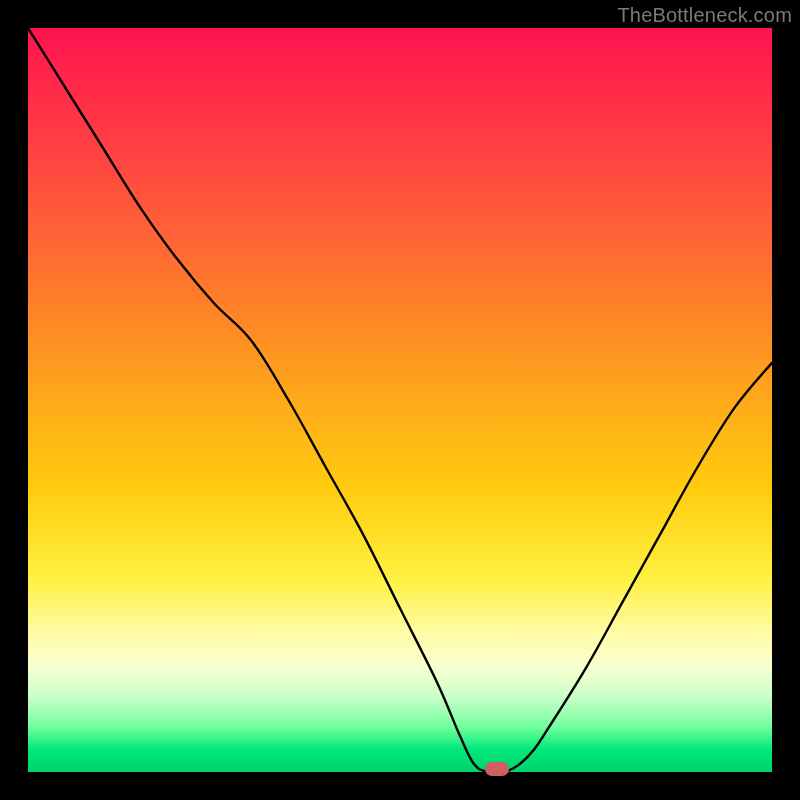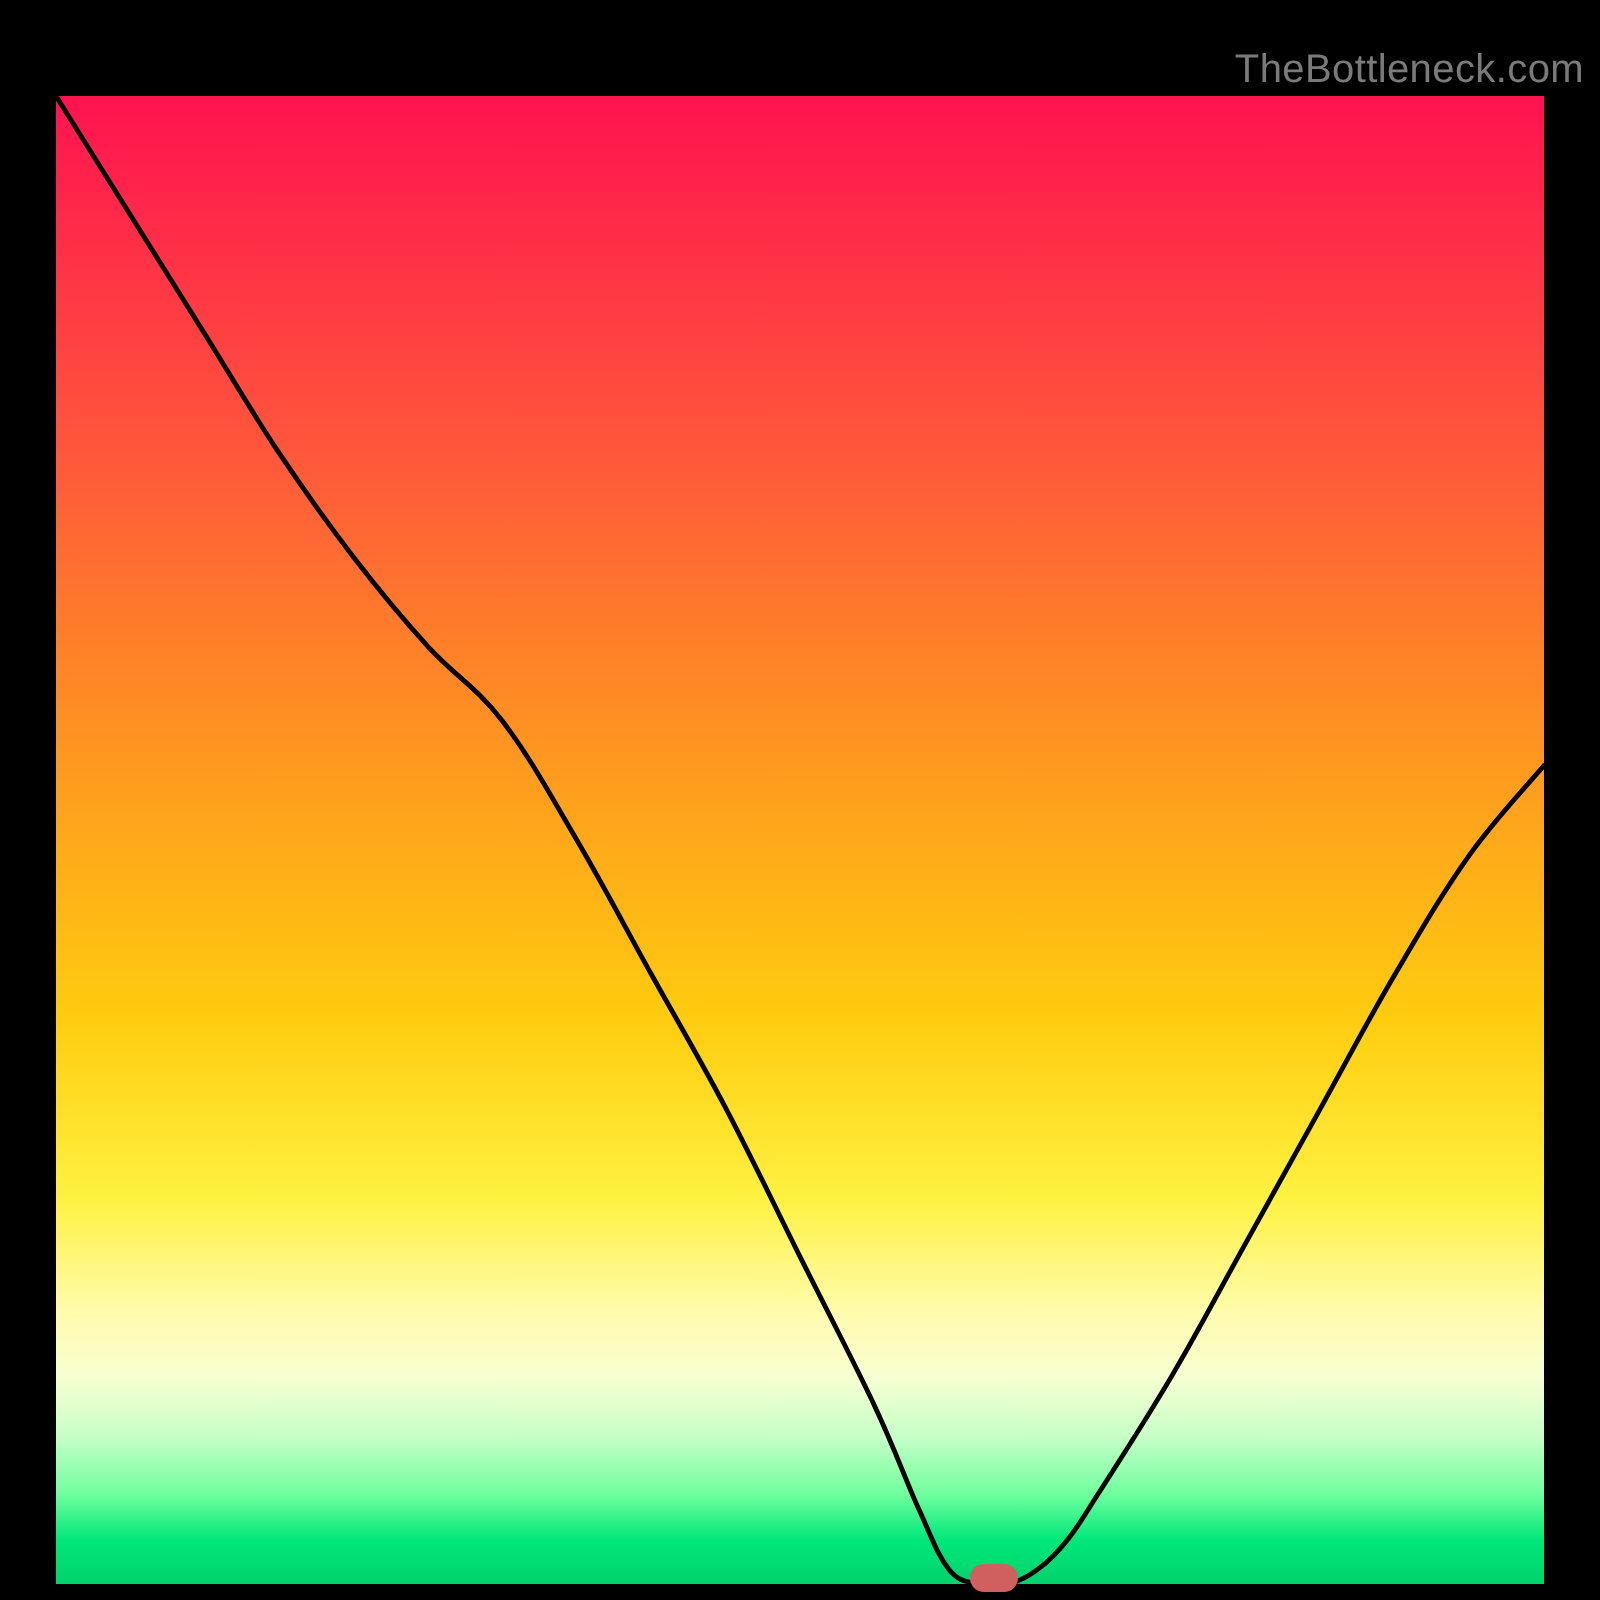--- a/index.html
+++ b/index.html
@@ -9,21 +9,20 @@
     height: 800px;
     background: #000;
     overflow: hidden;
     font-family: Arial, Helvetica, sans-serif;
   }
   .frame {
     position: relative;
     width: 800px;
     height: 744px;
     background: #000;
-    margin-top: 20px;
   }
   .plot {
     position: absolute;
     left: 28px;
     top: 28px;
     width: 744px;
     height: 744px;
     
     background: linear-gradient(
       to bottom,

